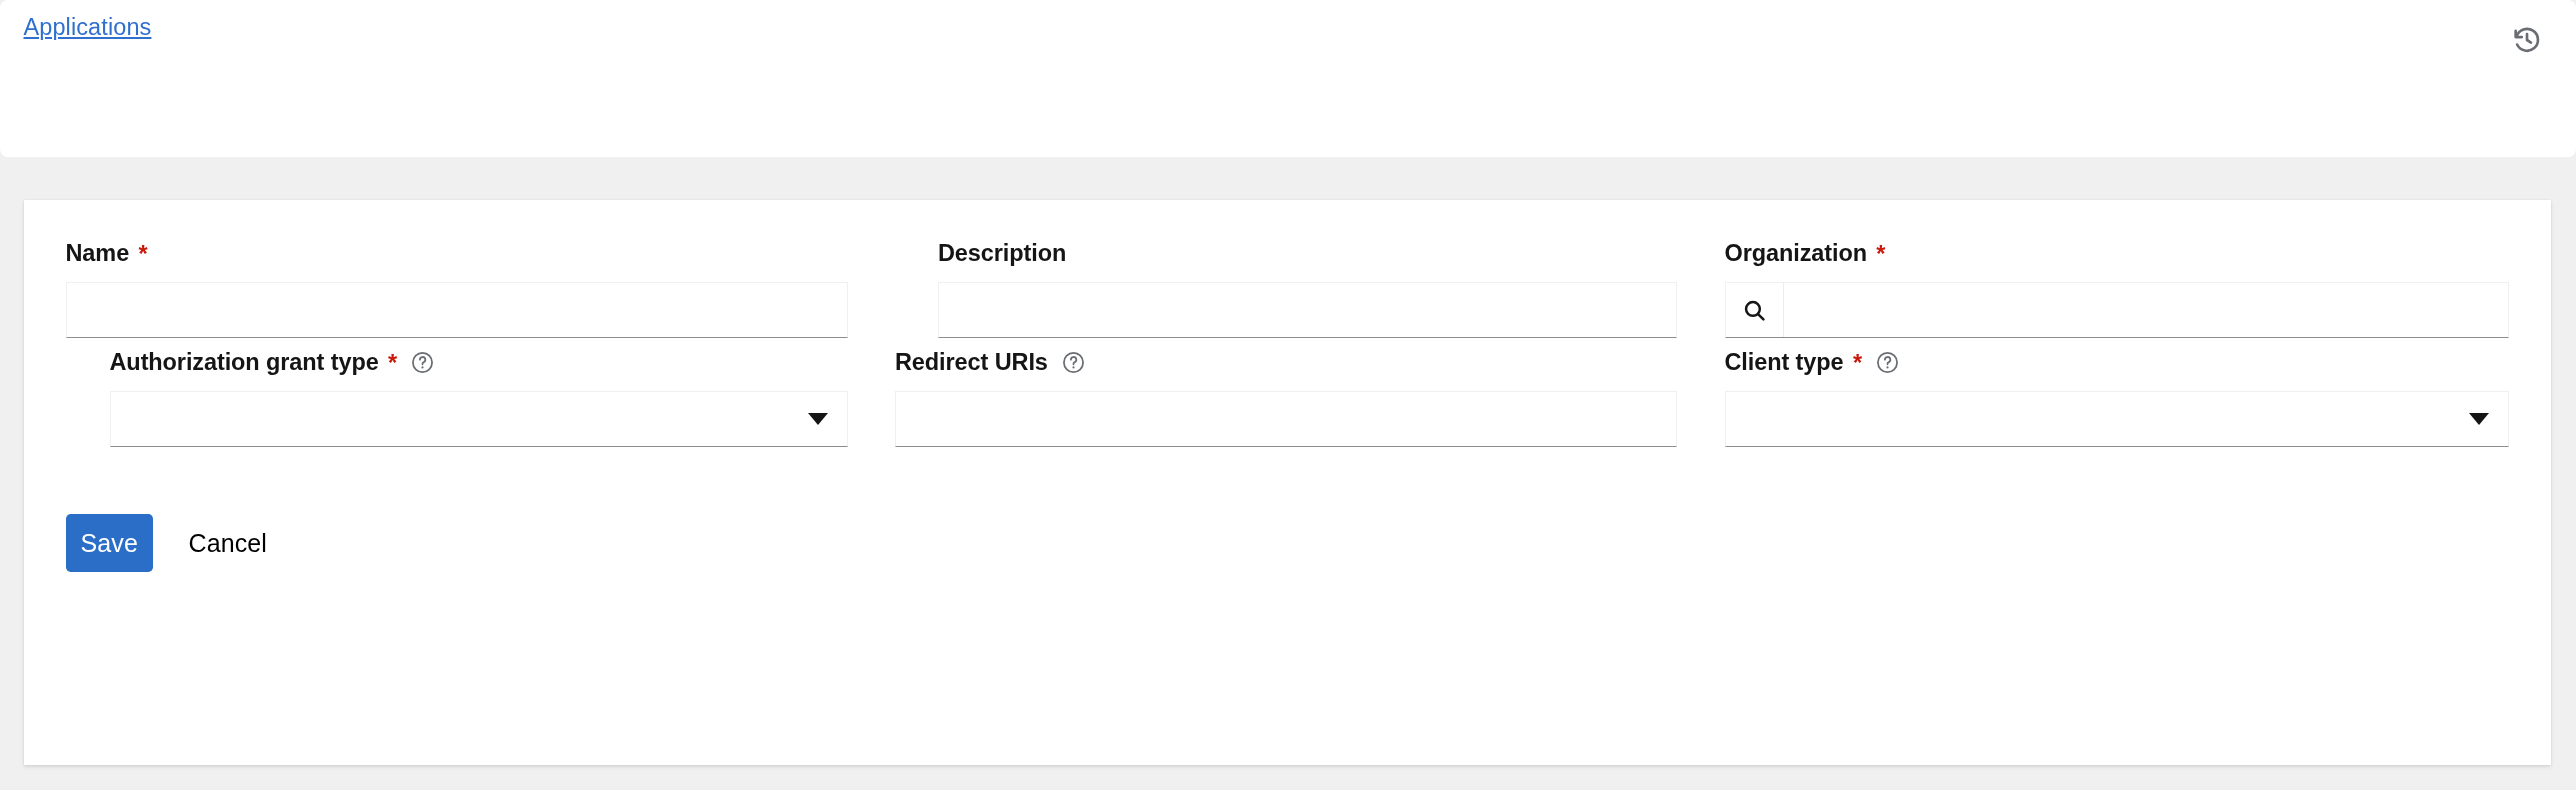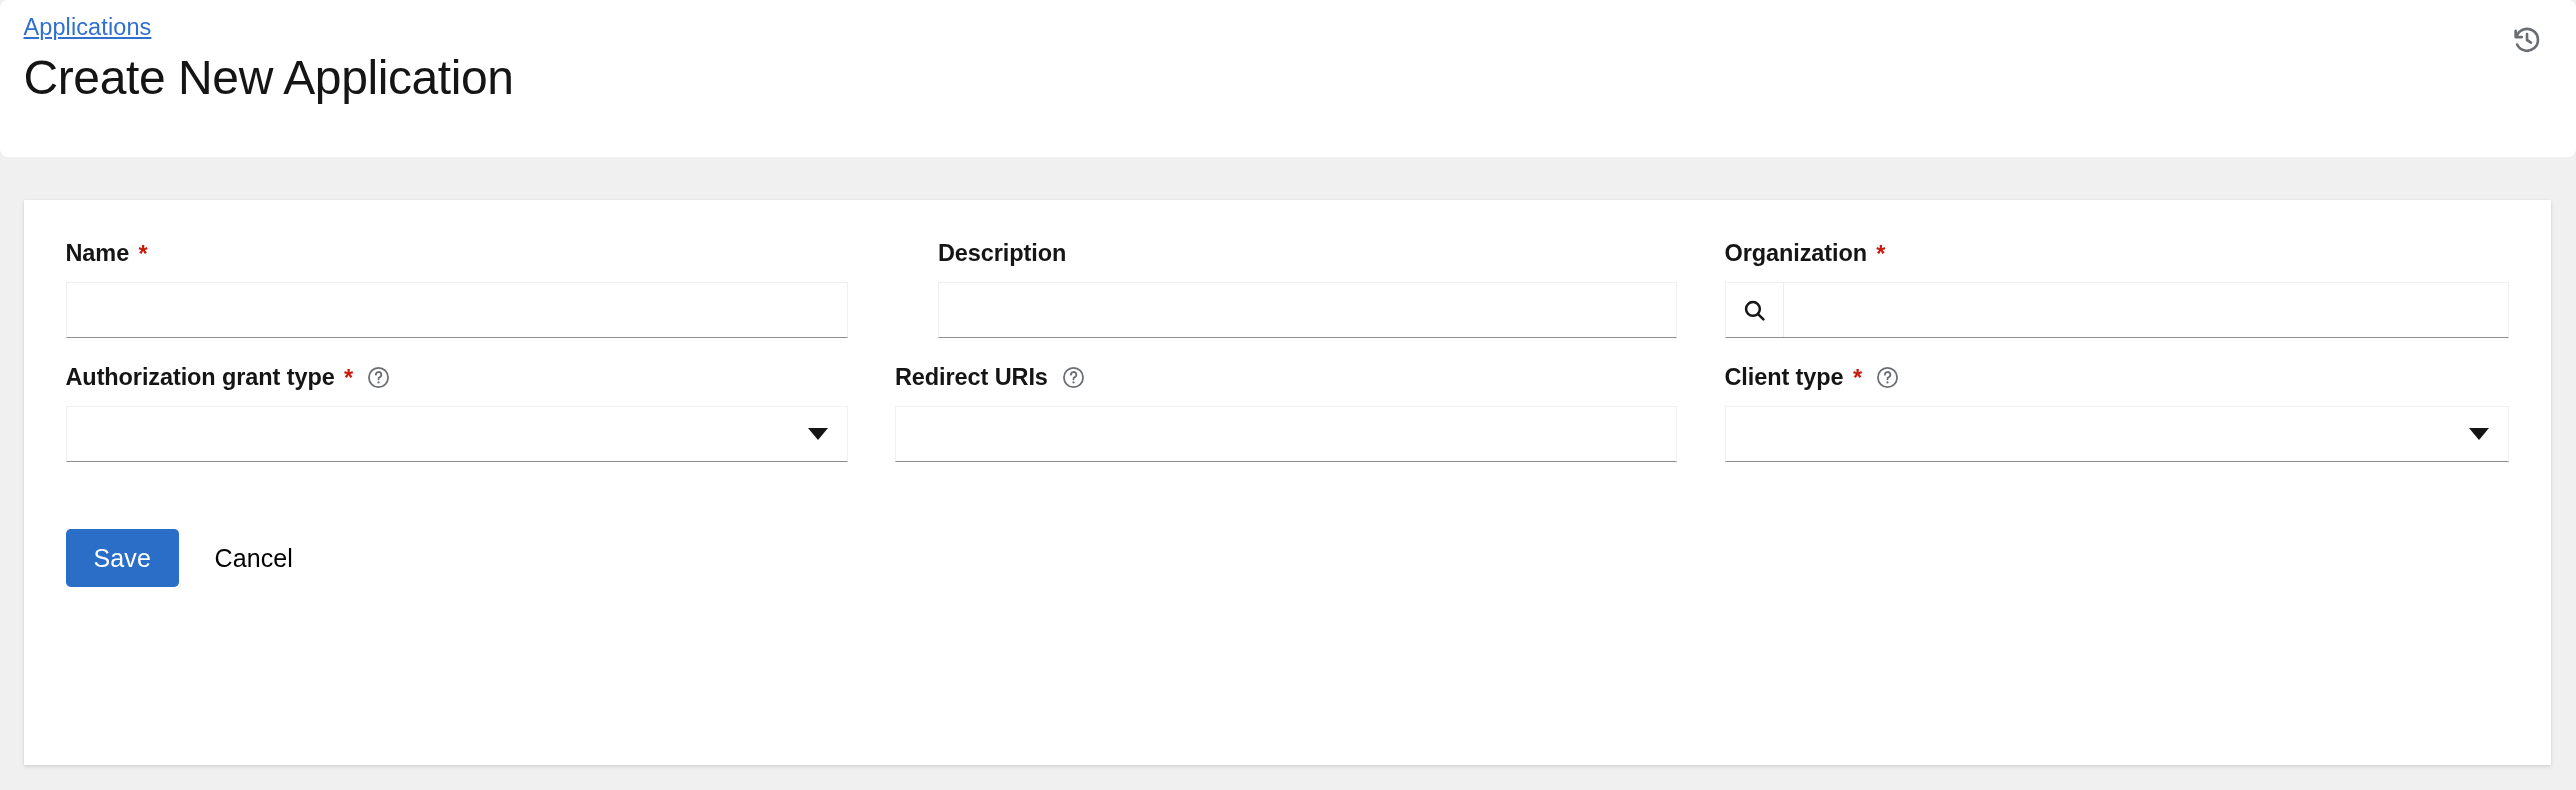--- a/index.html
+++ b/index.html
@@ -74,26 +74,26 @@
     padding: 39px 42px 0 42px;
   }
 
   
   .form-grid {
     display: grid;
     grid-template-columns: 782px 1fr 782px 1fr 784px;
     grid-template-areas:
       "f1 g1 f2 g2 f3"
       "f4 g3 f5 g4 f6";
-    row-gap: 25px;
+    row-gap: 10px;
   }
   .cell-1 { grid-area: f1; }
   .cell-2 { grid-area: f2; margin-left: 43px; }
   .cell-3 { grid-area: f3; }
-  .cell-4 { grid-area: f4; }
+  .cell-4 { grid-area: f4; margin-left: 44px; }
   .cell-5 { grid-area: f5; }
   .cell-6 { grid-area: f6; }
 
   .field-label {
     display: flex;
     align-items: center;
     font-size: 23.5px;
     font-weight: 700;
     color: #151515;
     line-height: 28px;
@@ -203,21 +203,21 @@
     margin-top: 67px;
   }
   .btn-primary {
     background: #2a6ec8;
     color: #ffffff;
     border: none;
     border-radius: 4.7px;
     font-family: "Liberation Sans", sans-serif;
     font-size: 25px;
     line-height: 1;
-    padding: 0 28px;
+    padding: 0 15px;
     height: 58px;
     cursor: pointer;
     letter-spacing: 0.1px;
   }
   .btn-link {
     background: transparent;
     border: none;
     color: #000000;
     font-family: "Liberation Sans", sans-serif;
     font-size: 25px;
@@ -227,21 +227,20 @@
     margin-left: 15px;
     cursor: pointer;
     letter-spacing: 0.1px;
   }
 </style>
 </head>
 <body>
 
 <div class="page-header">
   <a class="breadcrumb" href="#">Applications</a>
-  <div class="page-title">Create New Application</div>
 
   <div class="header-actions">
     <button class="history-btn">
       <span>
         <svg width="32" height="32" viewBox="0 0 24 24" fill="none" stroke="#6a6e73" stroke-width="2" stroke-linecap="round" stroke-linejoin="round">
           <path d="M3.5 5.2v4.6h4.6"></path>
           <path d="M4.2 9.4A8.2 8.2 0 1 1 4.6 15.4"></path>
           <path d="M12 7.6V12l3 1.9"></path>
         </svg>
       </span>

